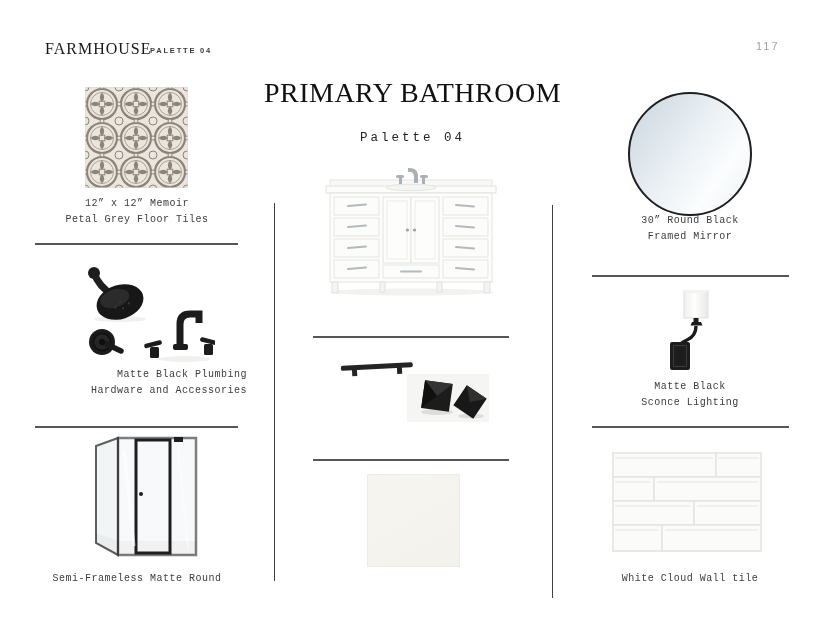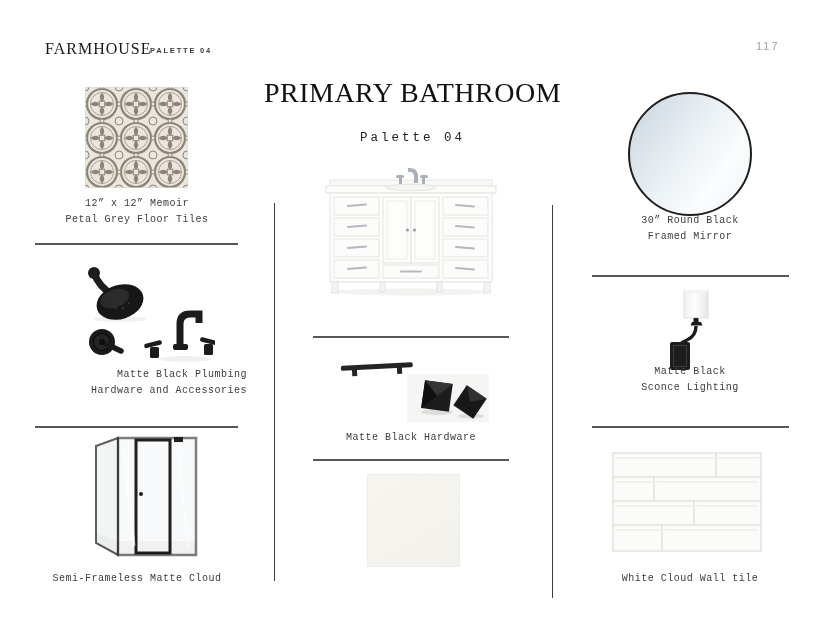--- a/index.html
+++ b/index.html
@@ -127,21 +127,21 @@
     <polygon points="28,111 106,111 106,125 28,125" fill="#ecebe7"></polygon>
     <polygon points="6,16 28,8 28,125 6,113" fill="#eef2f3" opacity="0.75" stroke="#2a2a2a" stroke-width="2"></polygon>
     <rect x="28" y="8" width="78" height="117" fill="#f3f6f7" opacity="0.6" stroke="#2a2a2a" stroke-width="2.5"></rect>
     <rect x="46" y="10" width="34" height="113" fill="none" stroke="#1e1e1e" stroke-width="3"></rect>
     <circle cx="51" cy="64" r="2" fill="#1e1e1e"></circle>
     <rect x="84" y="7" width="9" height="5" fill="#1e1e1e"></rect>
     <path d="M34 20 L44 116" stroke="#ffffff" stroke-width="3" opacity="0.6"></path>
     <path d="M88 16 L98 118" stroke="#ffffff" stroke-width="2" opacity="0.5"></path>
   </svg>
   <div class="cap cap-l" style="top:571px;">
-    <div>Semi-Frameless Matte Cloud</div>
+    <div>Semi-Frameless Matte Round</div>
   </div>
 
   <svg class="img" style="left:322px;top:164px;" width="178" height="132" viewBox="0 0 178 132">
     <ellipse cx="89" cy="128" rx="82" ry="3.5" fill="#f2f2f0"></ellipse>
     <rect x="8" y="16" width="162" height="7" fill="#f8f8f6" stroke="#e6e6e4"></rect>
     <g fill="#aab0b5">
       <path d="M86 4 q9 -1 10 7 l0 8 -4 0 0 -7 q-1 -5 -6 -4 z"></path>
       <rect x="74" y="11" width="8" height="3" rx="1.5"></rect>
         <rect x="77" y="13" width="3" height="7"></rect>
       <rect x="98" y="11" width="8" height="3" rx="1.5"></rect>
@@ -209,23 +209,20 @@
     <g transform="rotate(8 104 46)">
       <rect x="90" y="32" width="28" height="28" fill="#1c1c1c"></rect>
       <path d="M90 32 h28 l-14 14 z" fill="#343434"></path>
       <path d="M90 32 v28 l14 -14 z" fill="#101010"></path>
     </g>
     <g transform="rotate(34 137 52)">
       <rect x="125" y="40" width="24" height="24" fill="#181818"></rect>
       <path d="M125 40 h24 l-12 12 z" fill="#303030"></path>
     </g>
   </svg>
-  <div class="cap cap-m" style="top:430px;">
-    <div>Matte Black Hardware</div>
-  </div>
   <div class="hline" style="left:313px;top:459px;width:196px;"></div>
 
   <div class="img quartz" style="left:367px;top:474px;width:93px;height:93px;"></div>
 
   <div class="img mirror" style="left:628px;top:92px;width:120px;height:120px;"></div>
   <div class="cap cap-r" style="top:213px;">
     <div>30” Round Black</div>
     <div>Framed Mirror</div>
   </div>
   <div class="hline" style="left:592px;top:275px;width:197px;"></div>
@@ -239,21 +236,21 @@
       </linearGradient>
     </defs>
     <rect x="18" y="1" width="24" height="27" fill="url(#shadeGrad)" stroke="#e0e0de"></rect>
     <ellipse cx="30" cy="1.5" rx="12" ry="1.8" fill="#f3f3f1"></ellipse>
     <rect x="27.5" y="28" width="5" height="4" fill="#1c1c1c"></rect>
     <path d="M26 32 h9 l1.5 3.5 h-12 z" fill="#1c1c1c"></path>
     <path d="M30 36 Q30 46 21 50 Q13 53.5 13 58" fill="none" stroke="#1c1c1c" stroke-width="3.4"></path>
     <rect x="4" y="52" width="20" height="28" rx="2" fill="#1d1d1d"></rect>
     <rect x="7.5" y="55.5" width="13" height="21" fill="none" stroke="#3a3a3a"></rect>
   </svg>
-  <div class="cap cap-r" style="top:364px;">
+  <div class="cap cap-r" style="top:379px;">
     <div>Matte Black</div>
     <div>Sconce Lighting</div>
   </div>
   <div class="hline" style="left:592px;top:426px;width:197px;"></div>
 
   <svg class="img" style="left:612px;top:452px;" width="150" height="100" viewBox="0 0 150 100">
     <rect x="0" y="0" width="150" height="100" fill="#f3f3f1"></rect>
     <g fill="#fbfbf9" stroke="#e3e3e0" stroke-width="1.4">
       <rect x="1" y="1" width="103" height="24"></rect>
         <rect x="104" y="1" width="45" height="24"></rect>

